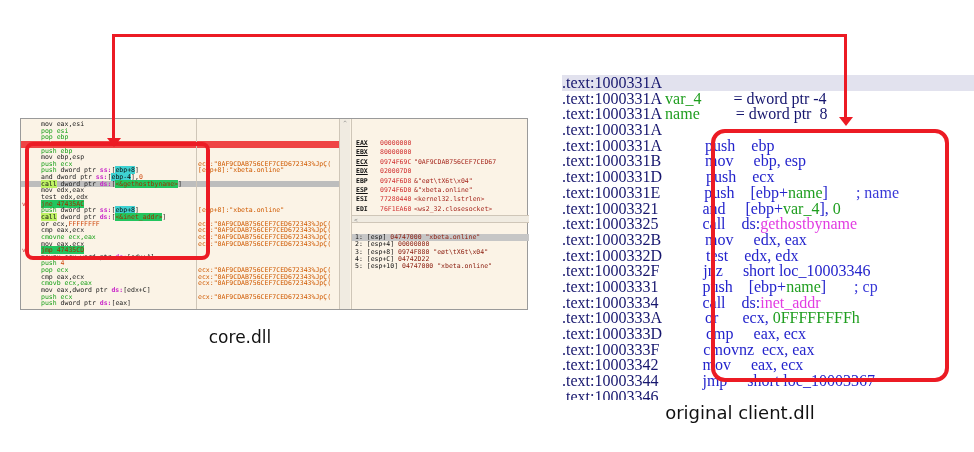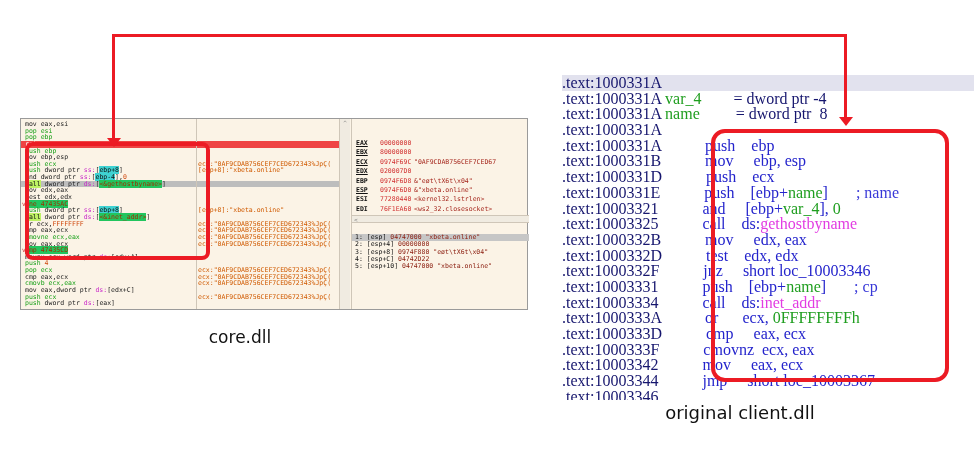--- a/index.html
+++ b/index.html
@@ -12,27 +12,27 @@
   
   #dbg-window {
     position: absolute; left: 20px; top: 118px; width: 508px; height: 192px;
     background: #fbf3e6; border: 1px solid #9a9a9a;
     font-family: "DejaVu Sans Mono", monospace; font-size: 6.5px; line-height: 6.65px;
     color: #1c1c1c;
   }
   #disasm-rows { position: absolute; left: 0; top: 2px; width: 318px; white-space: pre; }
   .drow { position: relative; height: 6.65px; width: 318px; }
   .drow .gut { position: absolute; left: 1px; top: 0; width: 8px; color:#cc2222; font-size:6px; }
-  .drow .code { position: absolute; left: 4px; top: 0; }
+  .drow .code { position: absolute; left: 20px; top: 0; }
   .drow .cmt { position: absolute; left: 177px; top: 0; color: #d05a00; }
   .hl-gray { background: #bdbdbd; }
   .hl-blue { background: #ef4444; color: #ffffff; }
   .tk-g { color: #18a018; }
   .hl-blue .tk-w { color:#ffffff; }
-  .tk-seg { color: #c928c9; }
+  .tk-seg { color: #c928c9; font-weight: bold; }
   .tk-num { color: #cf4a10; }
   .tk-mem { background: #3fd2d2; color:#101010; }
   .tk-call { background: #bef264; color:#101010; }
   .tk-yel { background: #22c55e; color: #9c3000; }
 
   .vsep { position: absolute; top: 0; width: 1px; height: 190px; background: #cfc6b8; }
   #dasm-vscroll {
     position: absolute; left: 318px; top: 0; width: 11px; height: 190px;
     background: #f0ebe1; border-left: 1px solid #cfc6b8; color:#777;
     text-align: center; font-size: 6px; line-height: 7px;

